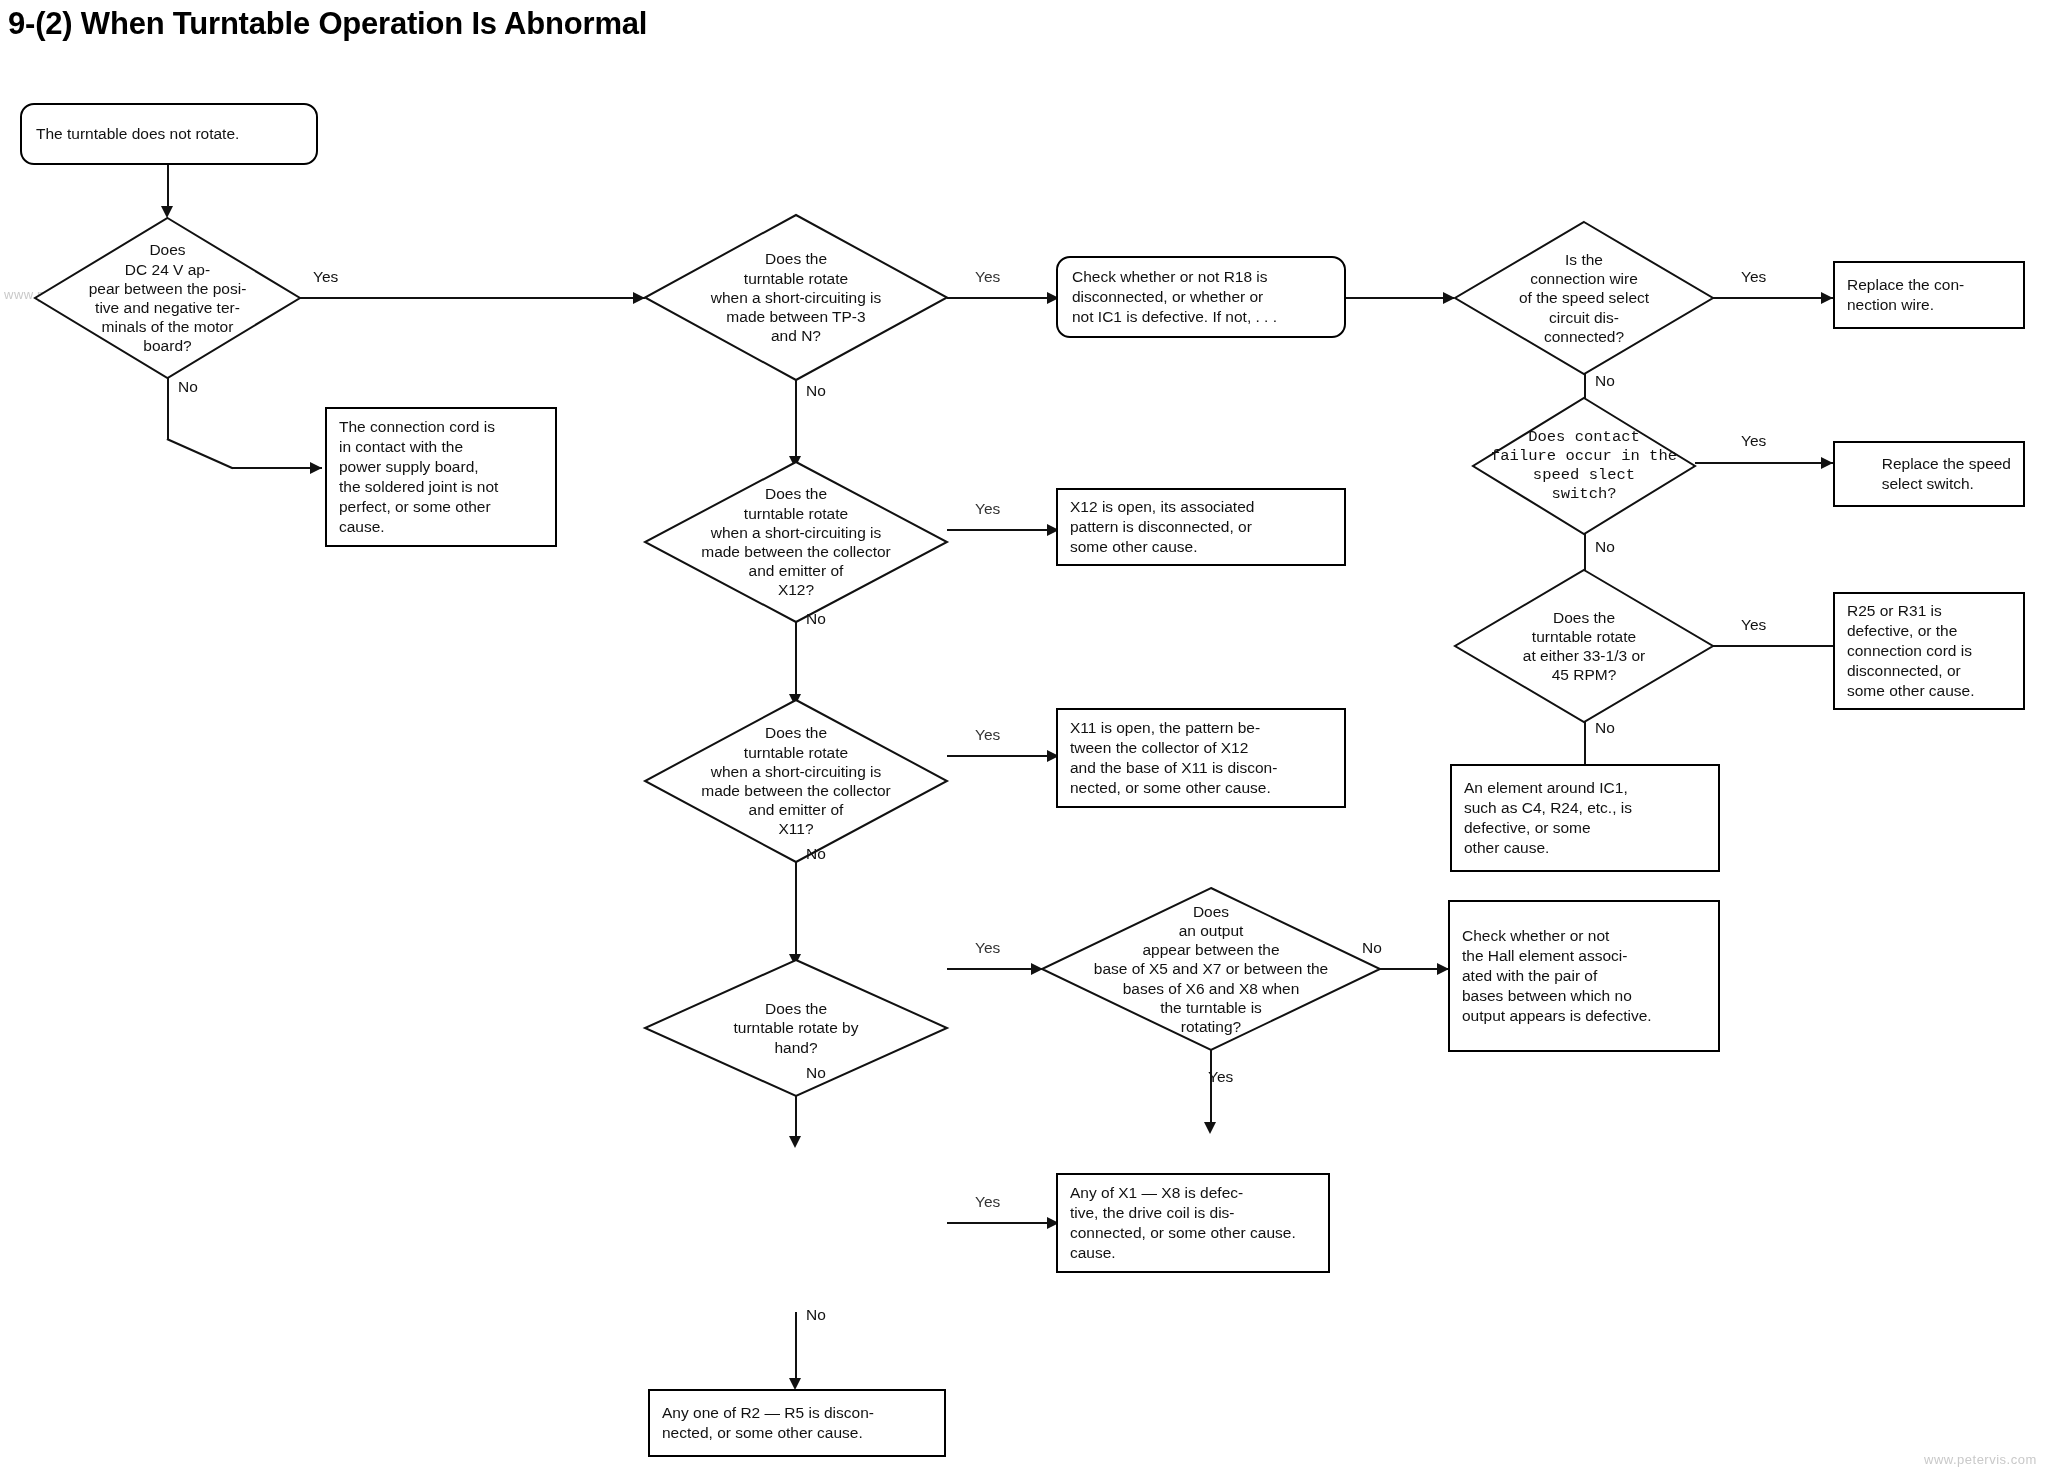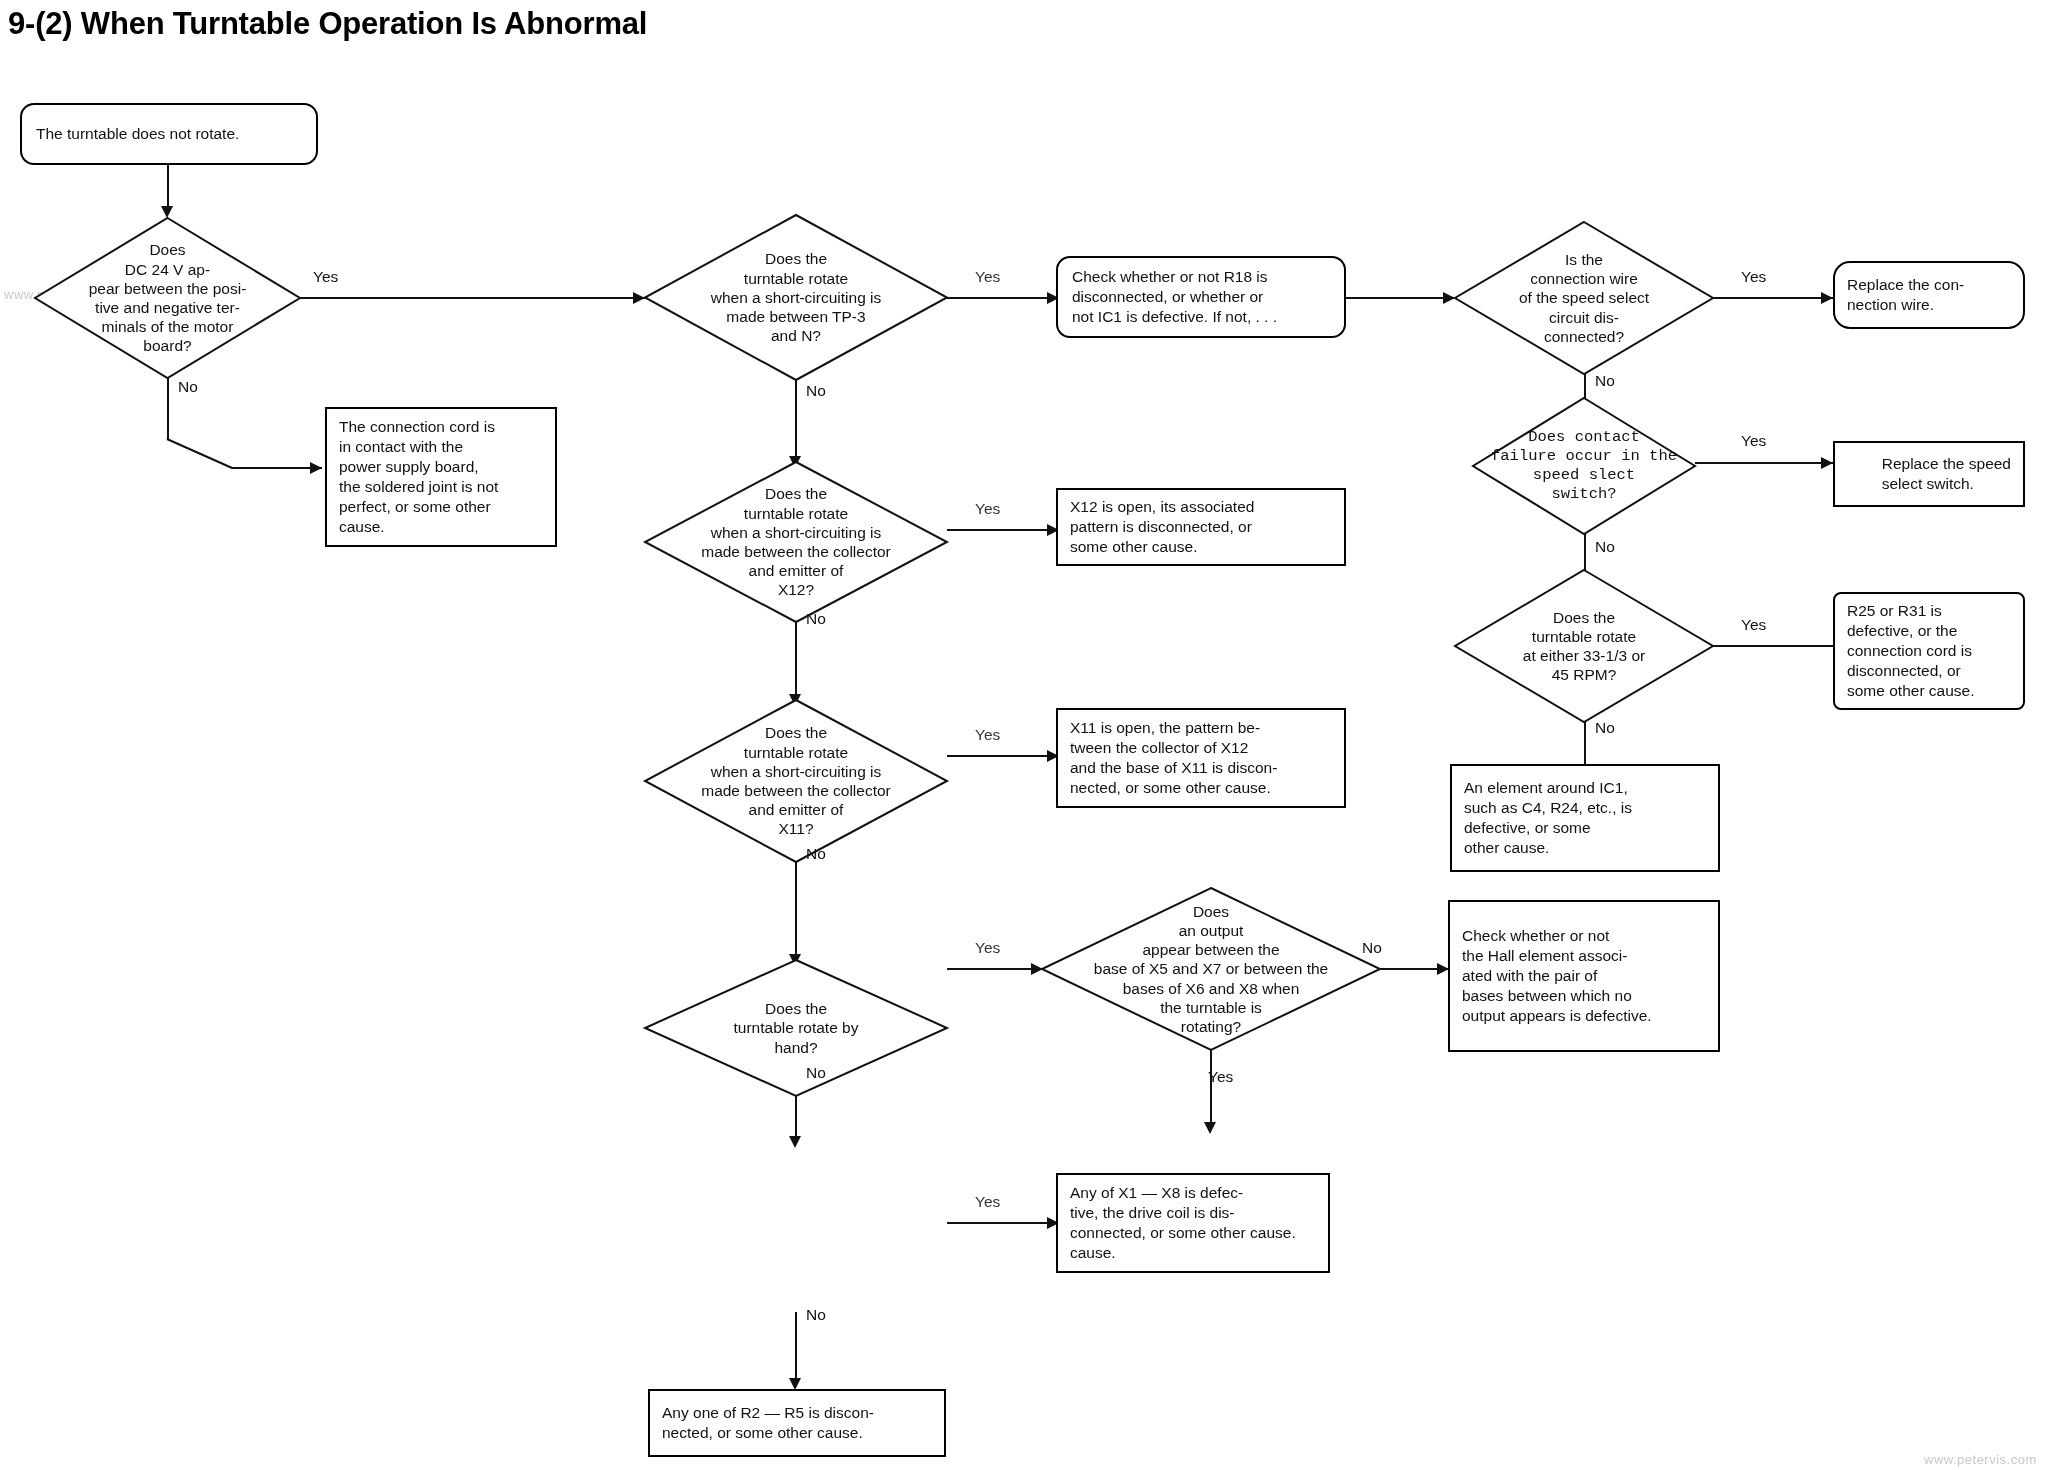--- a/index.html
+++ b/index.html
@@ -148,21 +148,21 @@
 connected?</span>
       </div>
   </div>
   <div class="ln hln" style="left:1713px;top:297px;width:120px;"></div>
   <div class="arw arw-r" style="left:1821px;top:292px;"></div>
   <div class="lbl" style="left:1741px;top:268px;">Yes</div>
   <div class="ln vln" style="left:1584px;top:374px;height:46px;"></div>
   <div class="arw arw-d" style="left:1578px;top:414px;"></div>
   <div class="lbl" style="left:1595px;top:372px;">No</div>
 
-  <div class="node rect" style="left:1833px;top:261px;width:192px;height:68px;border-radius:17px;">
+  <div class="node rect" style="left:1833px;top:261px;width:192px;height:68px;">
     <div class="txt" style="white-space:pre-line;">Replace the con-
 nection wire.</div>
   </div>
 
   <div class="diamond" style="left:1473px;top:398px;width:222px;height:136px;font-family:Liberation Mono, monospace;">
     <svg width="222" height="136" viewBox="0 0 222 136">
       <polygon points="111,0 222,68 111,136 0,68" fill="#fff" stroke="#111" stroke-width="2"></polygon>
     </svg>
     <div class="dtxt">
         <span>Does contact
@@ -193,21 +193,21 @@
 at either 33-1/3 or
 45 RPM?</span>
       </div>
   </div>
   <div class="ln hln" style="left:1713px;top:645px;width:122px;"></div>
   <div class="lbl" style="left:1741px;top:616px;">Yes</div>
   <div class="ln vln" style="left:1584px;top:722px;height:50px;"></div>
   <div class="arw arw-d" style="left:1578px;top:766px;"></div>
   <div class="lbl" style="left:1595px;top:719px;">No</div>
 
-  <div class="node rect" style="left:1833px;top:592px;width:192px;height:118px;border-radius:8px;">
+  <div class="node rect" style="left:1833px;top:592px;width:192px;height:118px;">
     <div class="txt" style="white-space:pre-line;">R25 or R31 is
 defective, or the
 connection cord is
 disconnected, or
 some other cause.</div>
   </div>
 
   <div class="node rect" style="left:1450px;top:764px;width:270px;height:108px;">
     <div class="txt" style="white-space:pre-line;">An element around IC1,
 such as C4, R24, etc., is

